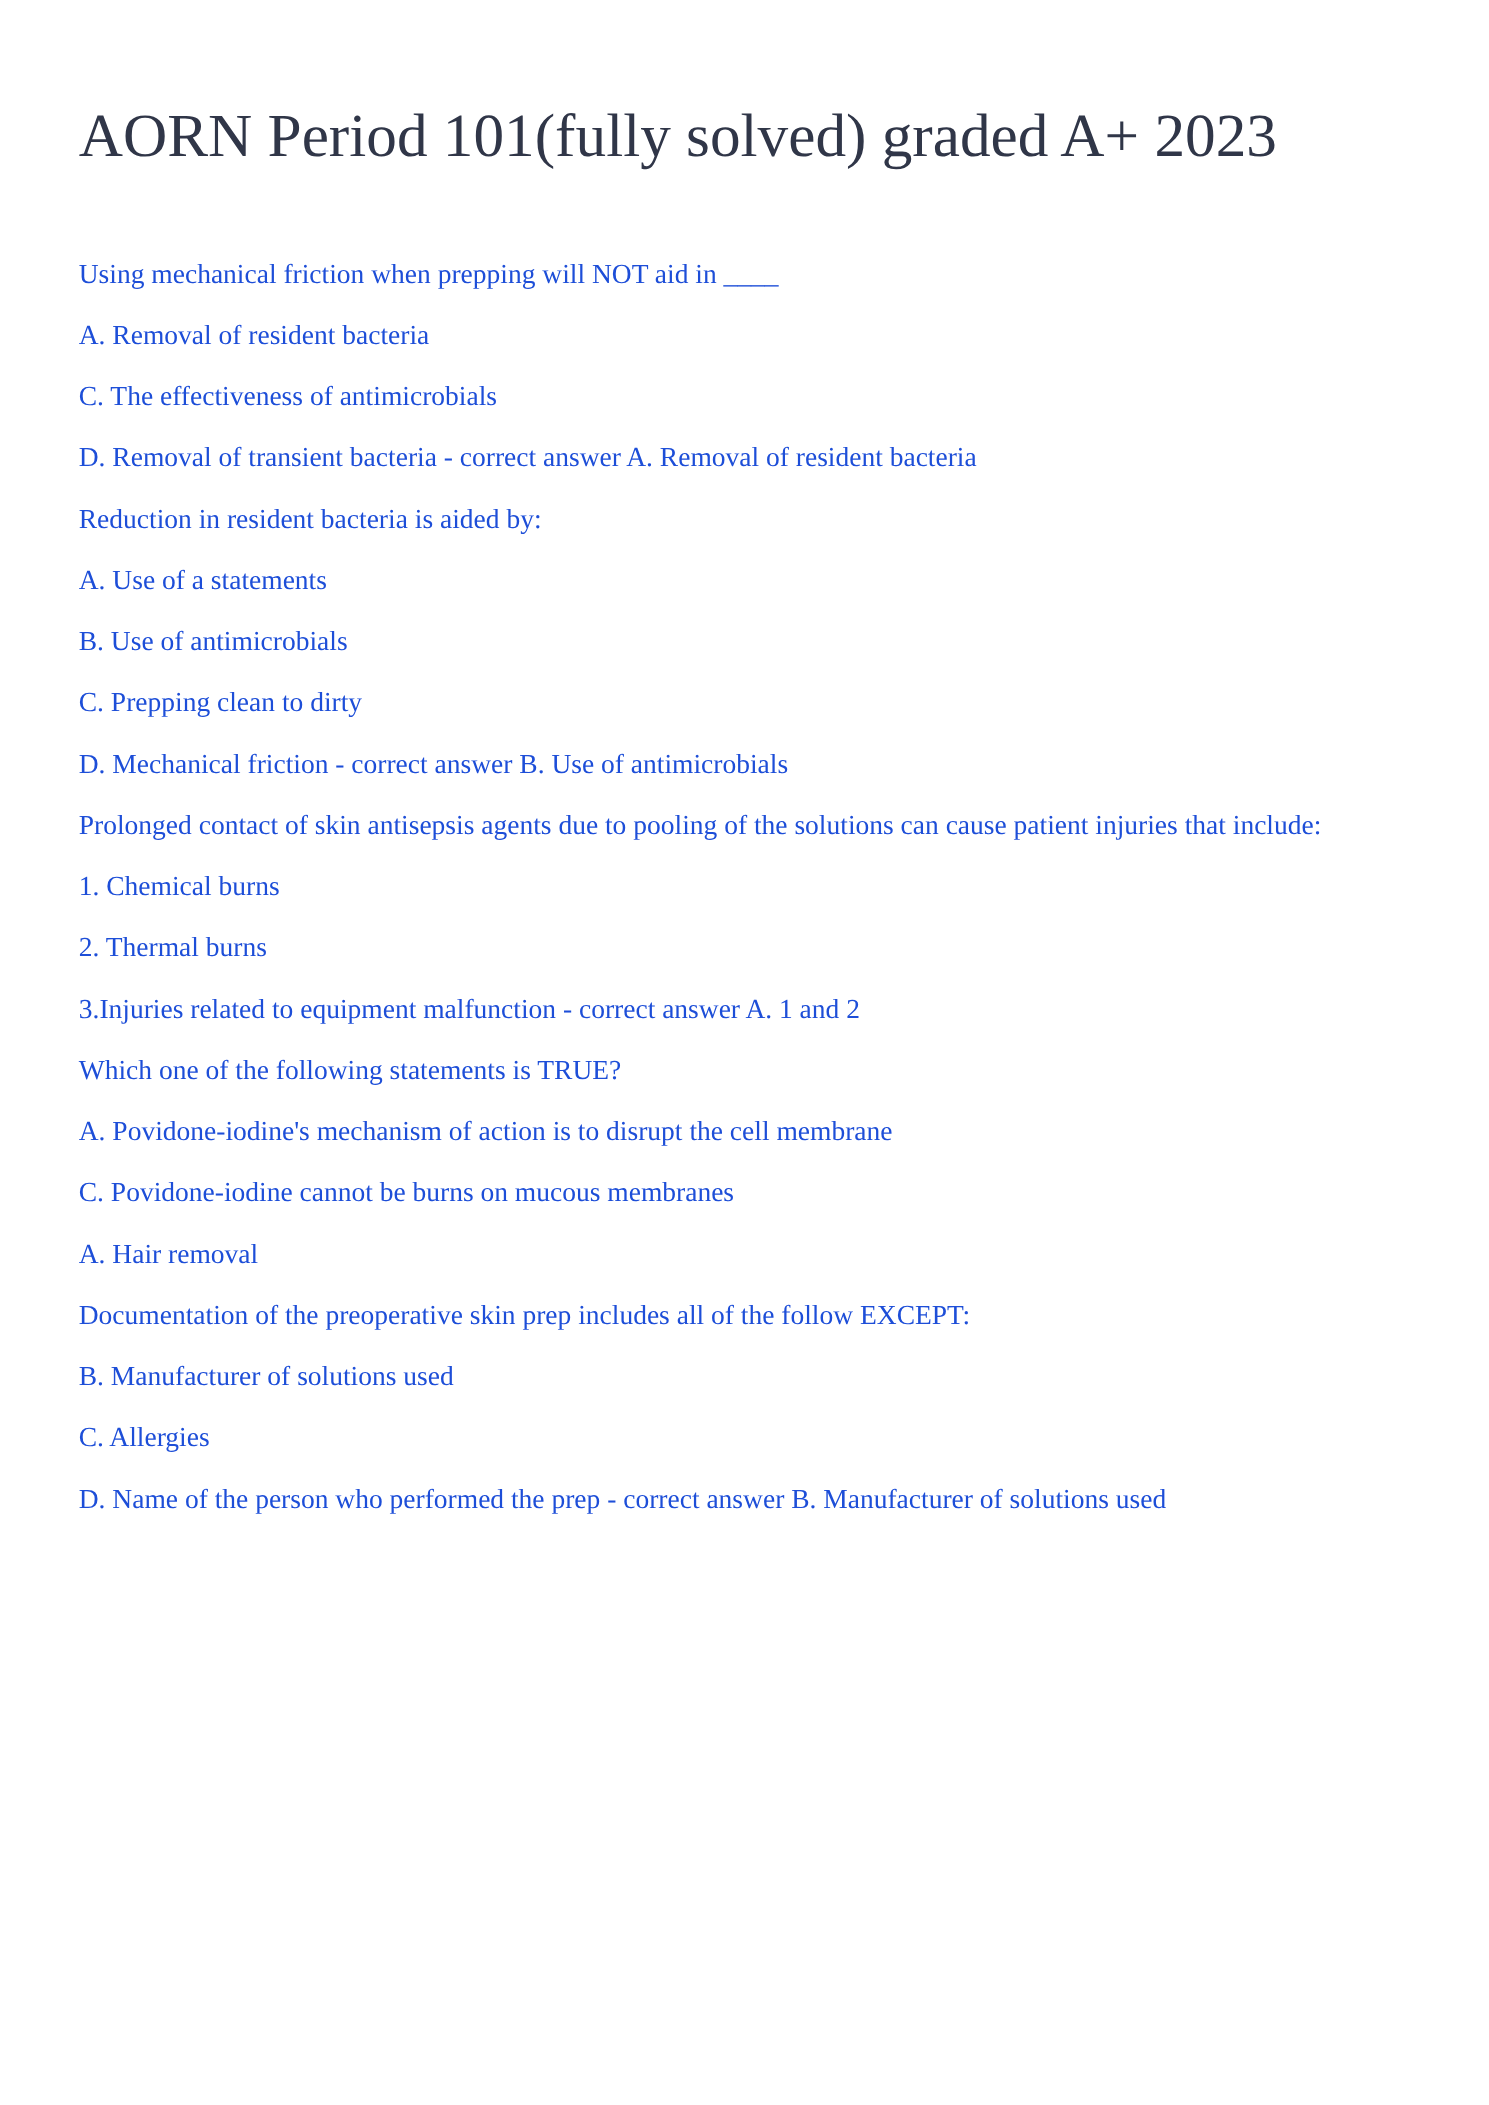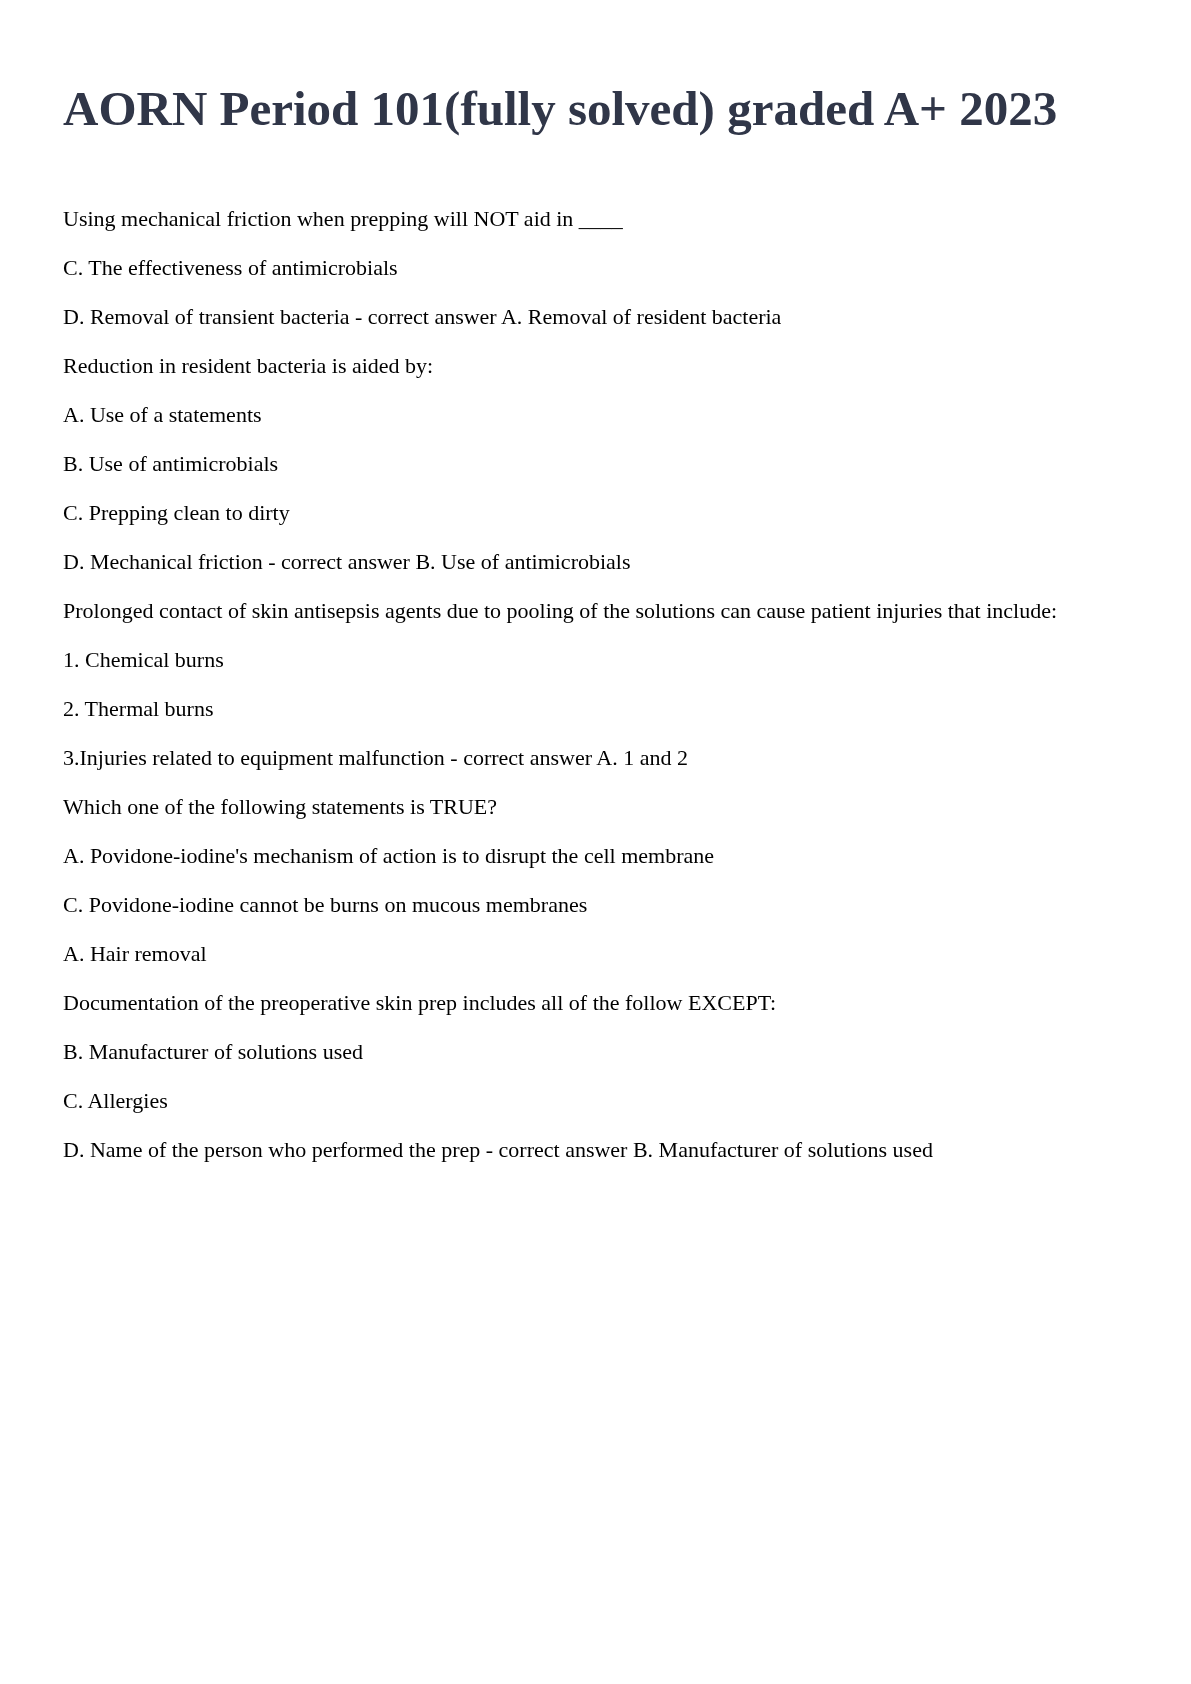--- a/index.html
+++ b/index.html
@@ -17,47 +17,48 @@
   .page {
     width: 1191px;
     min-height: 1684px;
     padding: 0 63px;
     background: #ffffff;
   }
   h1.doc-title {
     font-family: "Liberation Serif", serif;
     font-size: 49px;
     line-height: 1.2;
-    font-weight: bold;
+    font-weight: normal;
     margin: 80px 0 66px 0;
     color: #303648;
     letter-spacing: 0px;
   }
   .qa-block {
     margin: 0;
   }
   .qa-block + .qa-block {
     margin-top: 17px;
   }
   .qa-block p {
     font-size: 22px;
     line-height: 28px;
     margin: 0 0 21px 0;
-    color: #000000;
+    color: #1d4ed8;
   }
 </style>
 </head>
 <body>
 
 <div class="page">
 
   <h1 class="doc-title">AORN Period 101(fully solved) graded A+ 2023</h1>
 
   <div class="qa-block">
     <p>Using mechanical friction when prepping will NOT aid in ____</p>
+    <p>A. Removal of resident bacteria</p>
     <p>C. The effectiveness of antimicrobials</p>
     <p>D. Removal of transient bacteria - correct answer A. Removal of resident bacteria</p>
   </div>
 
   <div class="qa-block">
     <p>Reduction in resident bacteria is aided by:</p>
     <p>A. Use of a statements</p>
     <p>B. Use of antimicrobials</p>
     <p>C. Prepping clean to dirty</p>
     <p>D. Mechanical friction - correct answer B. Use of antimicrobials</p>

